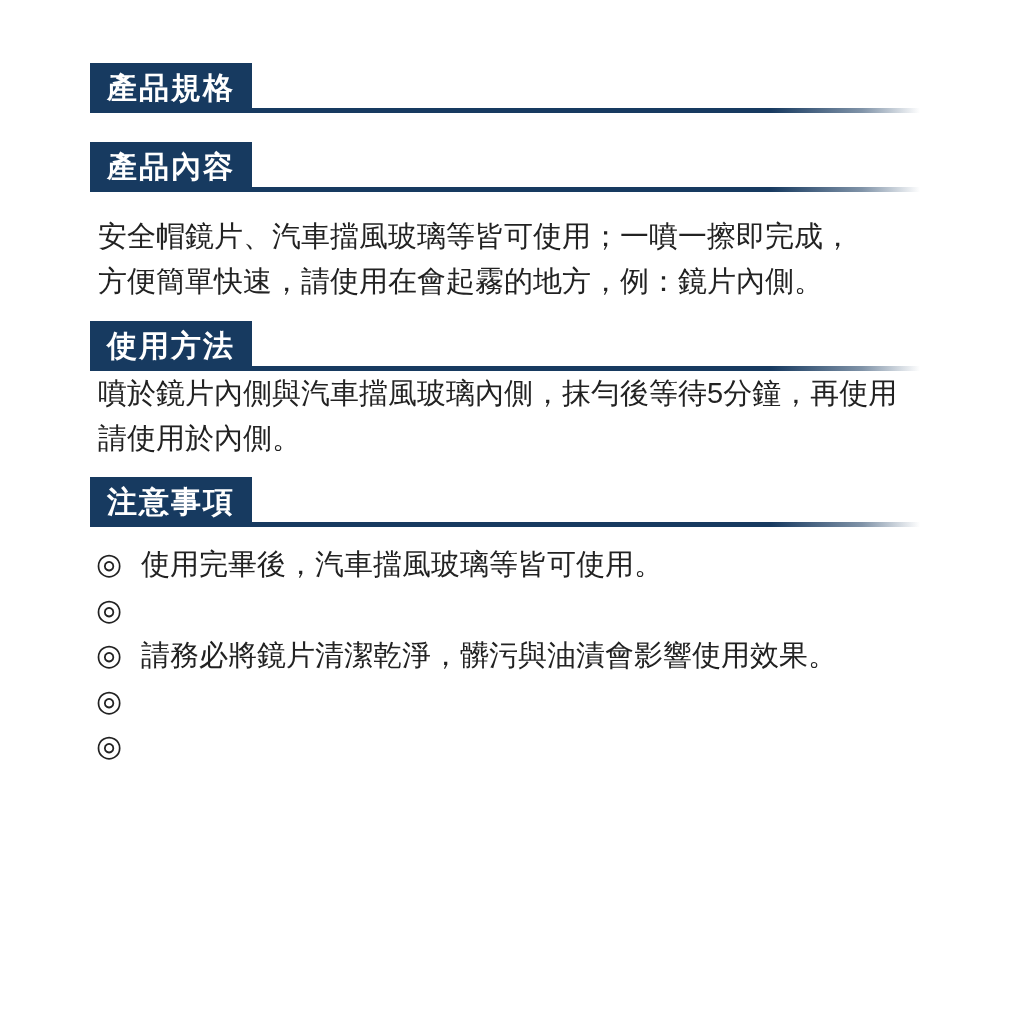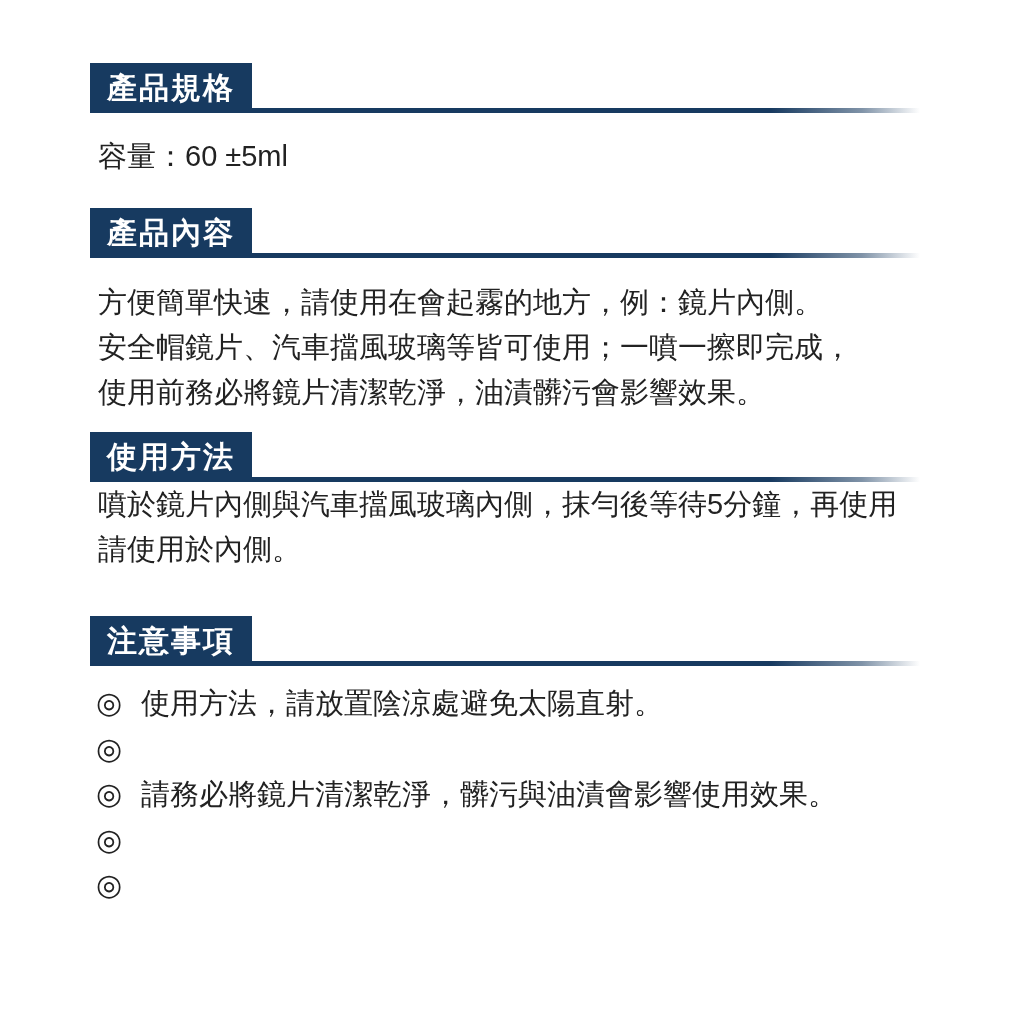--- a/index.html
+++ b/index.html
@@ -59,21 +59,21 @@
     white-space: nowrap;
     margin-left: 8px;
   }
   .spec-block   { margin-top: 21px; }
   .content-block{ margin-top: 22px; }
   .usage-block  { }
   .notes-block  { margin-top: 14px; }
 
   .header-content { margin-top: 29px; }
   .header-usage   { margin-top: 17px; text-align: center; }
-  .header-notes   { margin-top: 44px; }
+  .header-notes   { margin-top: 16px; }
 
   .bullet-line {
     display: flex;
     align-items: baseline;
     font-size: 29px;
     line-height: 45px;
     color: var(--text);
     white-space: nowrap;
     margin-left: 6px;
   }
@@ -88,33 +88,31 @@
 <body style="background: rgb(255, 255, 255);">
 
 <div class="page">
 
   <div class="section">
     <div class="section-header">
       <div class="header-rule"></div>
       <div class="title-badge">產品規格</div>
     </div>
     <div class="spec-block">
-      <div class="body-line">容量：60 ±5ml</div>
     </div>
   </div>
 
   <div class="section">
     <div class="section-header header-content">
       <div class="header-rule"></div>
       <div class="title-badge">產品內容</div>
     </div>
     <div class="content-block">
+      <div class="body-line">安全帽鏡片、汽車擋風玻璃等皆可使用；一噴一擦即完成，</div>
       <div class="body-line">方便簡單快速，請使用在會起霧的地方，例：鏡片內側。</div>
-      <div class="body-line">安全帽鏡片、汽車擋風玻璃等皆可使用；一噴一擦即完成，</div>
-      <div class="body-line">使用前務必將鏡片清潔乾淨，油漬髒污會影響效果。</div>
     </div>
   </div>
 
   <div class="section">
     <div class="section-header header-usage">
       <div class="header-rule"></div>
       <div class="title-badge">使用方法</div>
     </div>
     <div class="usage-block">
       <div class="body-line">噴於鏡片內側與汽車擋風玻璃內側，抹勻後等待5分鐘，再使用</div>
@@ -123,21 +121,21 @@
   </div>
 
   <div class="section">
     <div class="section-header header-notes">
       <div class="header-rule"></div>
       <div class="title-badge">注意事項</div>
     </div>
     <div class="notes-block">
       <div class="bullet-line">
         <span class="bullet-icon">◎</span>
-        <span>使用方法，請放置陰涼處避免太陽直射。</span>
+        <span>使用完畢後，汽車擋風玻璃等皆可使用。</span>
       </div>
       <div class="bullet-line">
         <span class="bullet-icon">◎</span>
       </div>
       <div class="bullet-line">
         <span class="bullet-icon">◎</span>
         <span>請務必將鏡片清潔乾淨，髒污與油漬會影響使用效果。</span>
       </div>
       <div class="bullet-line">
         <span class="bullet-icon">◎</span>

